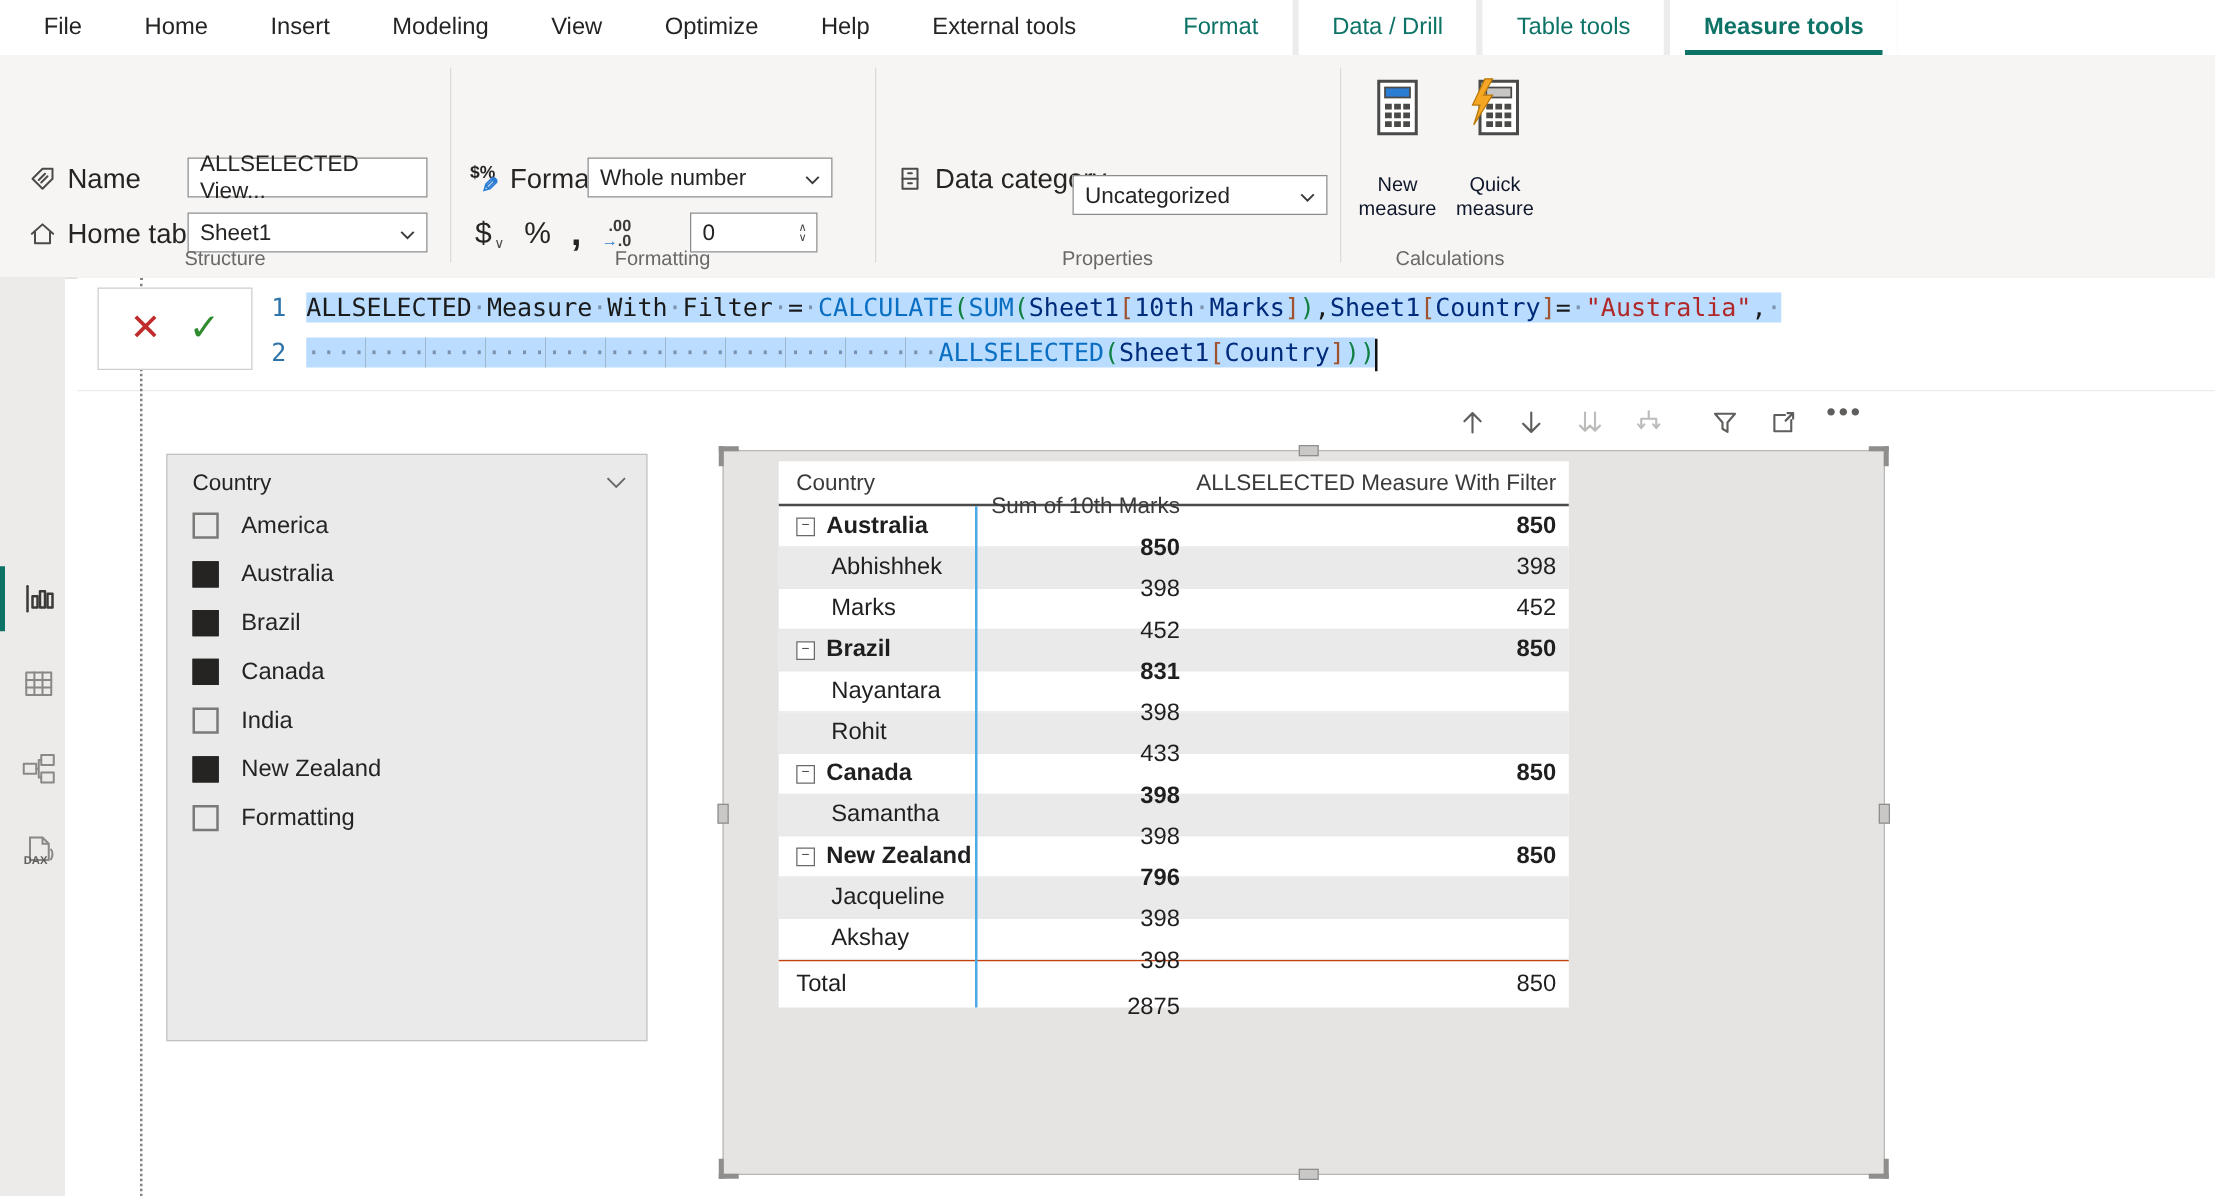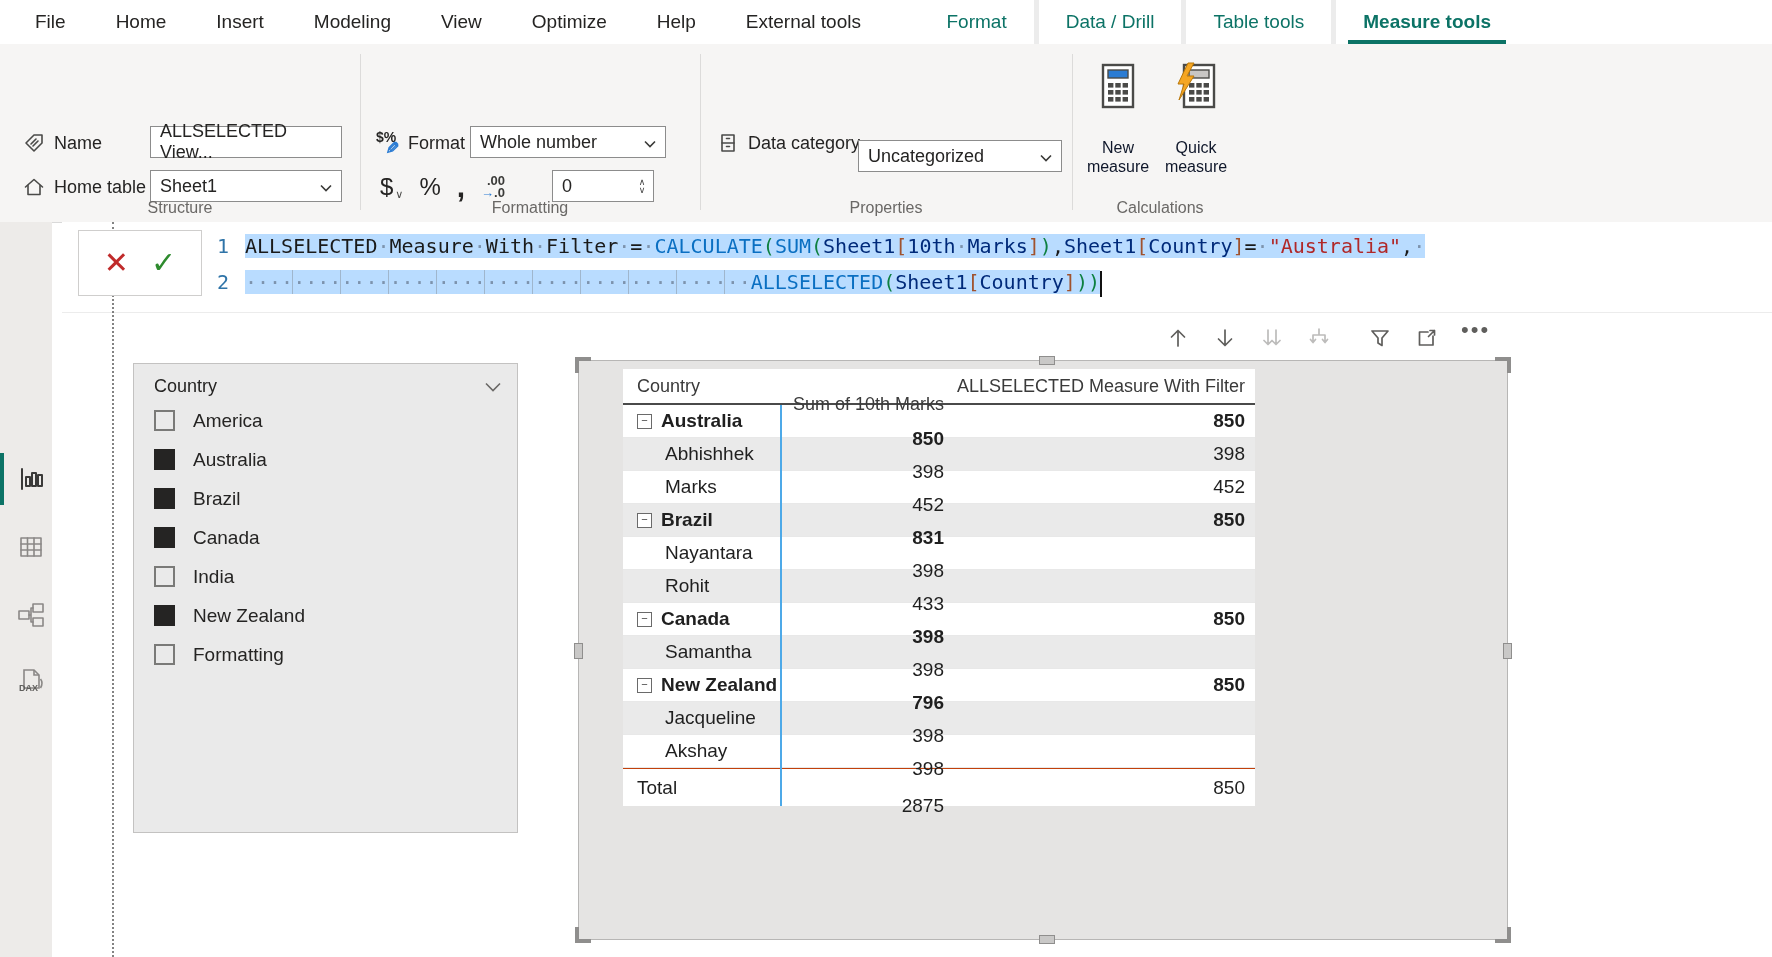--- a/index.html
+++ b/index.html
@@ -11,21 +11,21 @@
   .ctx-tabs{position:absolute;top:0;right:254px;height:44px;display:flex;background:#ececec;gap:5px;}
   .ctx-tab{background:#fff;color:#0c7366;font-size:19px;display:flex;align-items:center;padding:0 27px;position:relative;}
   .ctx-tab.active{font-weight:bold;}
   .ctx-tab.active::after{content:"";position:absolute;left:12px;right:12px;bottom:0;height:4px;background:#0c7366;}
   
   .ribbon{position:absolute;top:44px;left:0;right:0;height:178px;background:#f6f5f4;border-bottom:1px solid #d9d9d9;}
   .rgroup{position:absolute;top:0;bottom:0;}
   .rgroup .glabel{position:absolute;bottom:5px;left:0;right:0;text-align:center;font-size:16px;color:#6a6866;}
   .gsep{position:absolute;top:10px;bottom:12px;width:1px;background:#dcdbda;}
   .rrow{position:absolute;display:flex;align-items:center;height:34px;}
-  .rlabel{font-size:18px;color:#252423;margin-left:8px;}
+  .rlabel{font-size:22px;color:#252423;margin-left:8px;}
   .ibox{background:#fff;border:1px solid #8c8c8c;height:32px;display:flex;align-items:center;
         font-size:18px;padding:0 9px;box-sizing:border-box;}
   .select .chev{margin-left:auto;}
   .iconify{width:24px;height:24px;flex:none;}
   svg.ln{stroke:#4a4a48;fill:none;stroke-width:1.6;stroke-linecap:round;stroke-linejoin:round;}
   .symbtn{font-size:24px;color:#252423;margin-right:16px;display:flex;align-items:flex-end;}
   .symbtn .mini{font-size:11px;margin-left:2px;color:#4a4a48;}
   .comma{font-size:30px;font-weight:bold;line-height:20px;}
   .dec-icon{display:inline-flex;flex-direction:column;font-size:13px;font-weight:bold;line-height:12px;color:#3a3a38;}
   .dec-icon .arr{color:#2b7cd3;}

